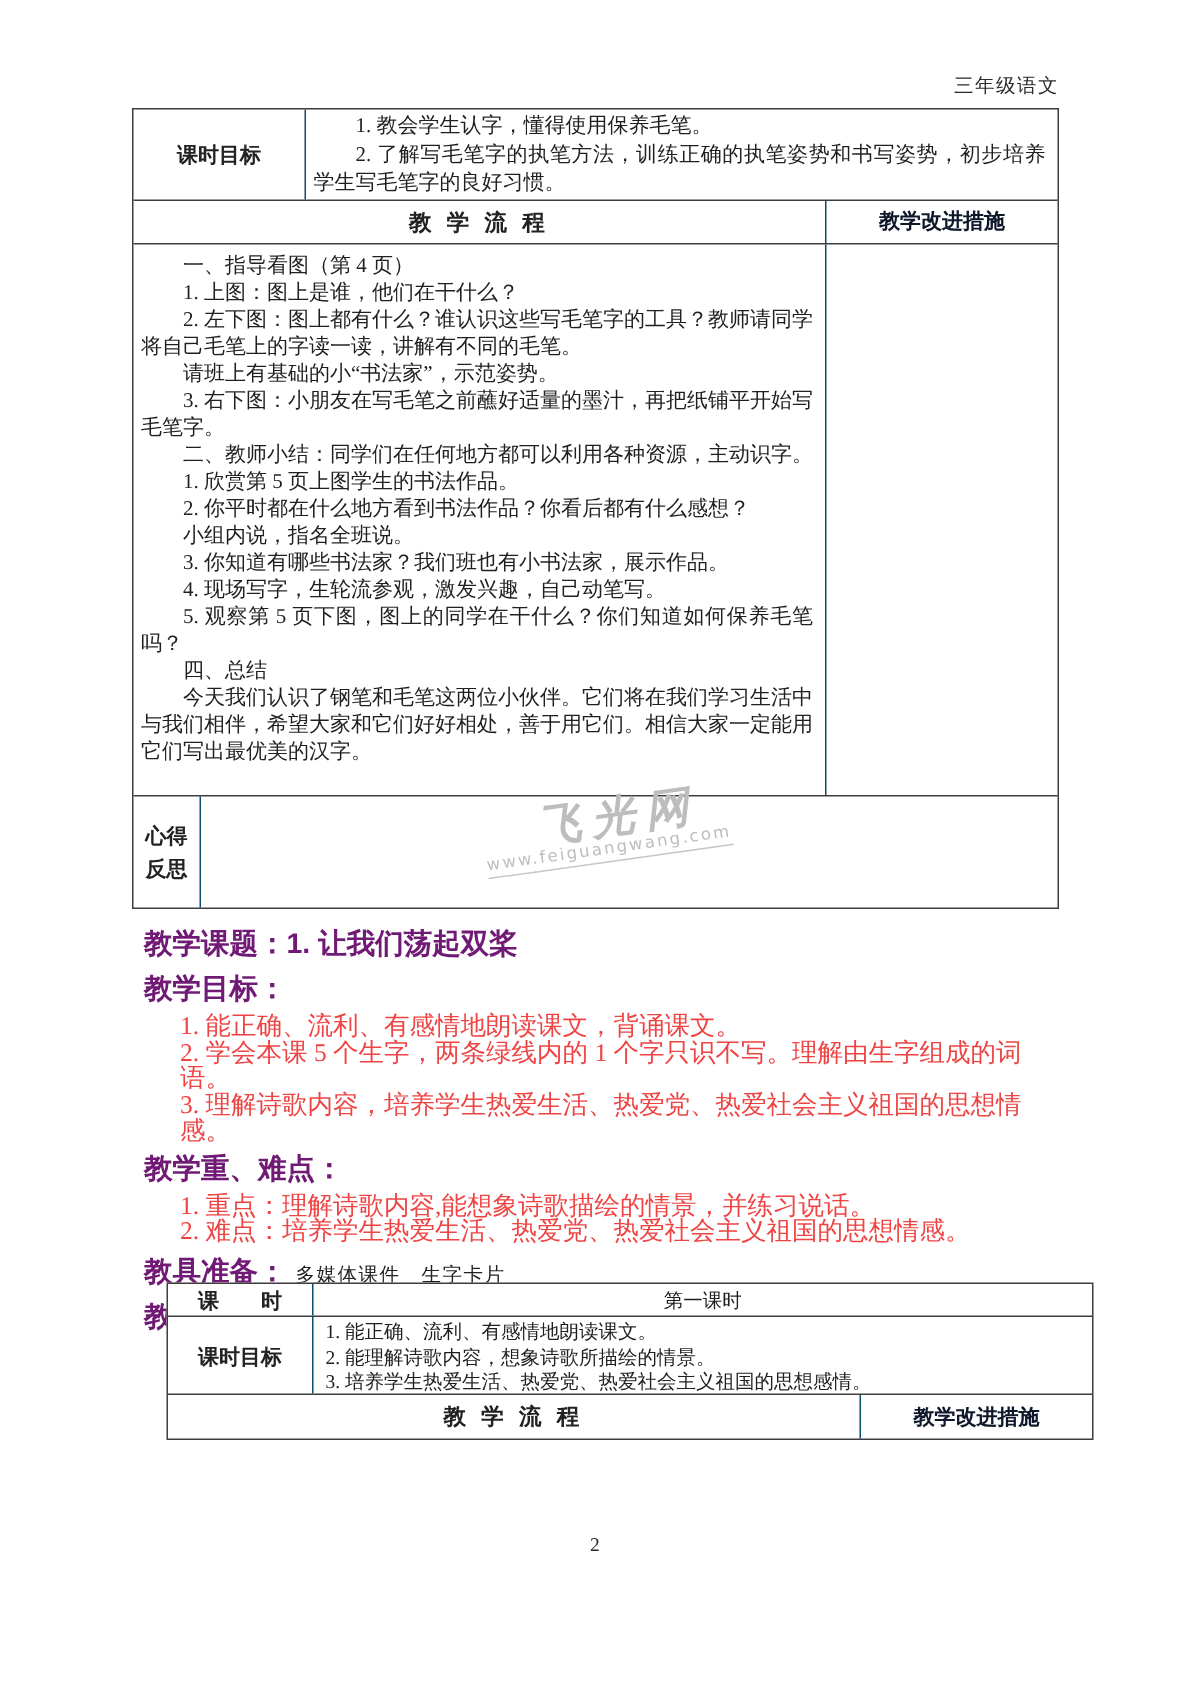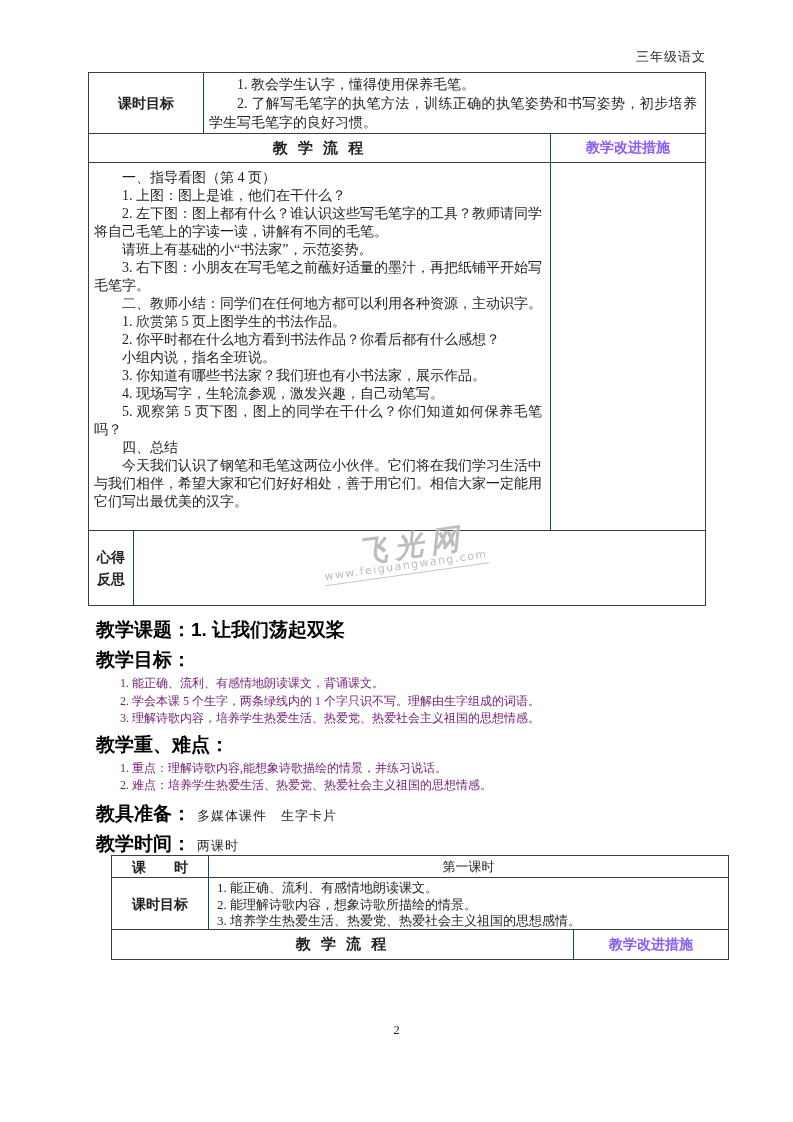--- a/index.html
+++ b/index.html
@@ -46,21 +46,21 @@
   .cell-content { flex:1 1 auto; }
 
   .hdr-flow {
     display:flex; align-items:center; justify-content:center;
     font-family:"Liberation Sans", sans-serif;
     font-weight:bold; font-size:15px; letter-spacing:3px; color:#222;
   }
   .hdr-improve {
     display:flex; align-items:center; justify-content:center;
     font-family:"Liberation Sans", sans-serif;
-    font-weight:bold; font-size:14px; color:#8b5cf6;
+    font-weight:bold; font-size:14px; color:#0f172a;
   }
 
   .para-block { padding:2px 8px 2px 5px; }
   .para-block p {
     font-size:14px; line-height:19px;
     text-indent:2em; text-align:justify;
   }
   .flow-block { padding:6px 8px 2px 5px; }
   .flow-block p {
     font-size:14px; line-height:18px;
@@ -89,33 +89,33 @@
     border-bottom:1px solid #c6c6c6;
     padding-bottom:2px; margin-top:-2px;
   }
 
   
   .lesson-section {
     position:absolute; left:96px; top:616px; width:606px;
   }
   .h-big {
     font-family:"Liberation Sans", sans-serif;
-    font-weight:bold; font-size:19px; color:#000000;
+    font-weight:bold; font-size:19px; color:#701a75;
     line-height:27px;
   }
   .h-line { display:flex; align-items:baseline; }
   .h-line .h-value-small {
     font-size:13px; font-family:"Liberation Serif", serif;
     font-weight:normal; color:#1f1f1f; margin-left:6px;
     letter-spacing:1px;
   }
   .sub-list { margin:2px 0 2px 0; }
   .sub-list p {
-    font-size:12px; line-height:17.5px;
-    padding-left:24px; color:#701a75;
+    font-size:17px; line-height:17.5px;
+    padding-left:24px; color:#ef4444;
   }
   .mt3 { margin-top:3px; }
   .mt5 { margin-top:5px; }
 
   
   .refl-label { flex-direction:column; line-height:22px; }
 </style>
 </head>
 <body>
 

